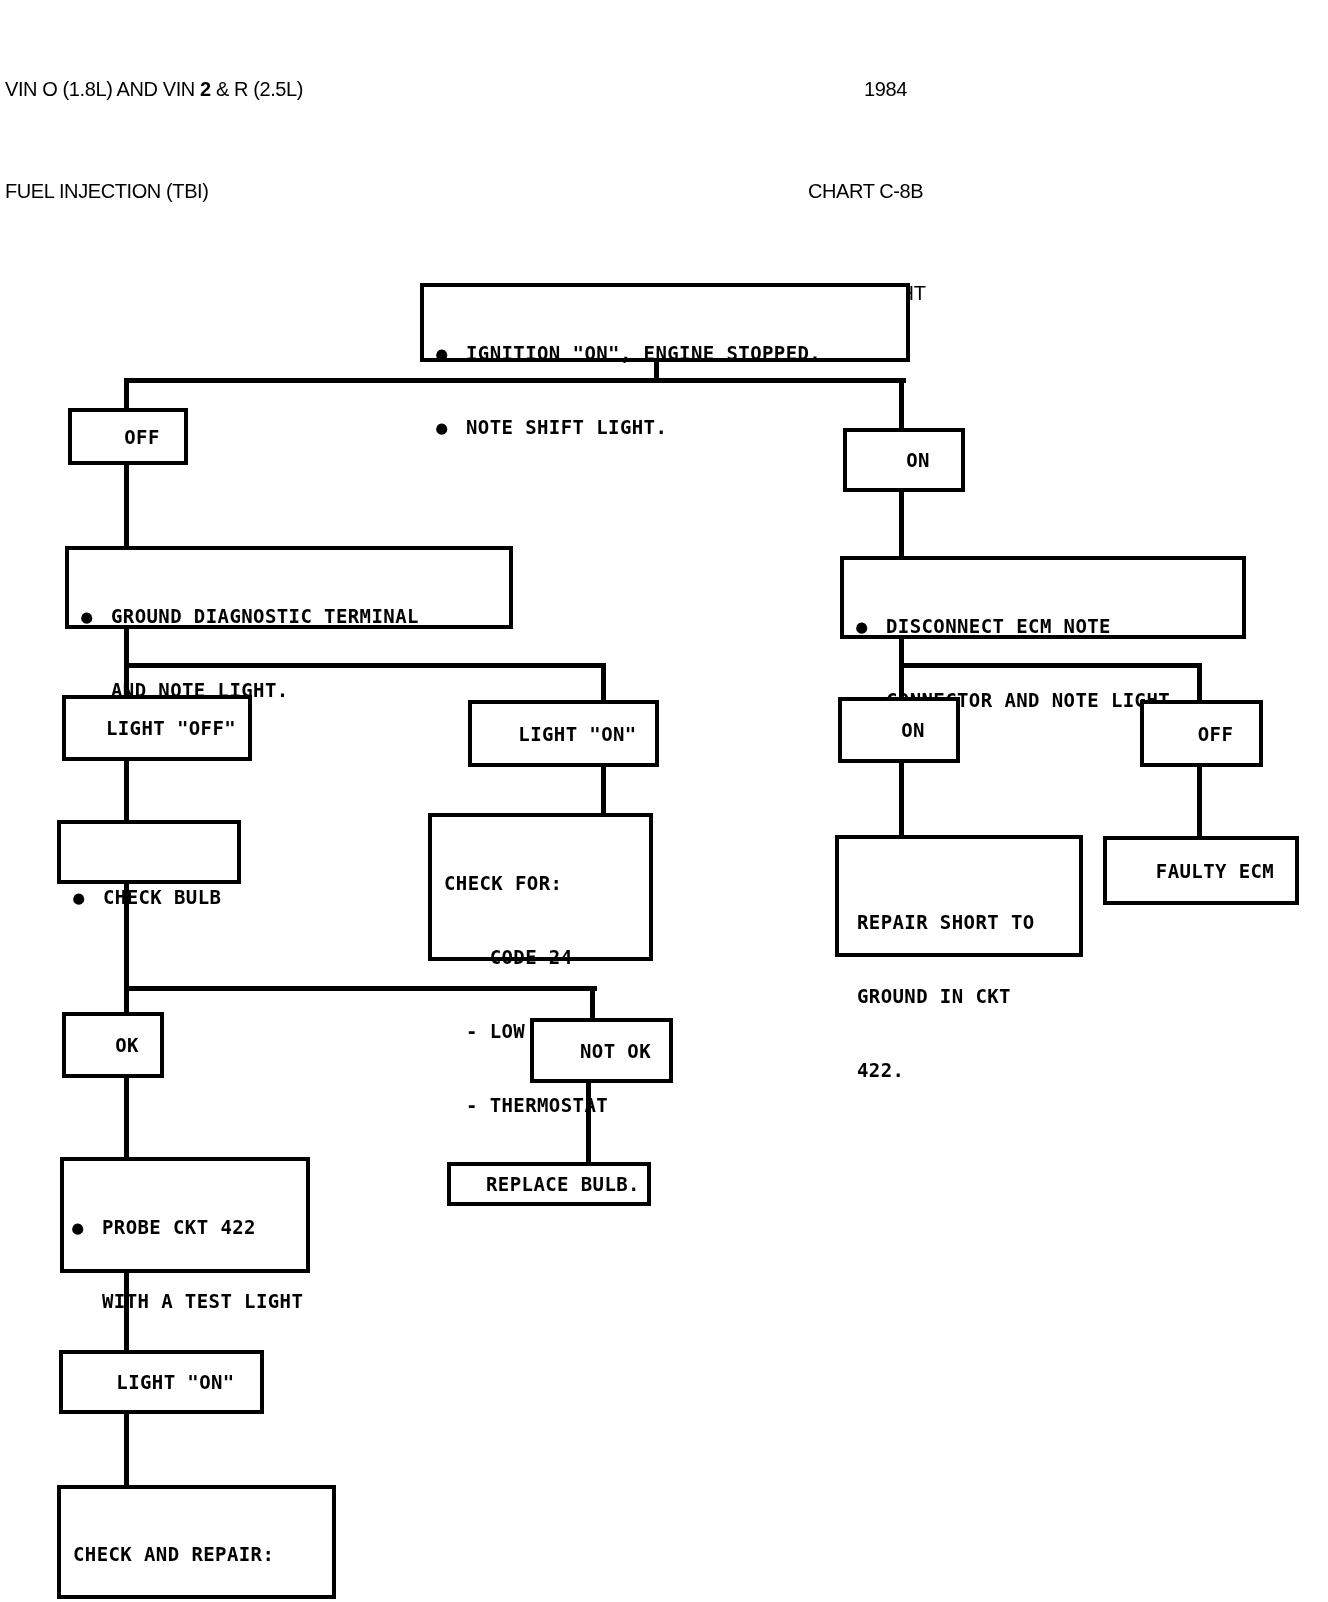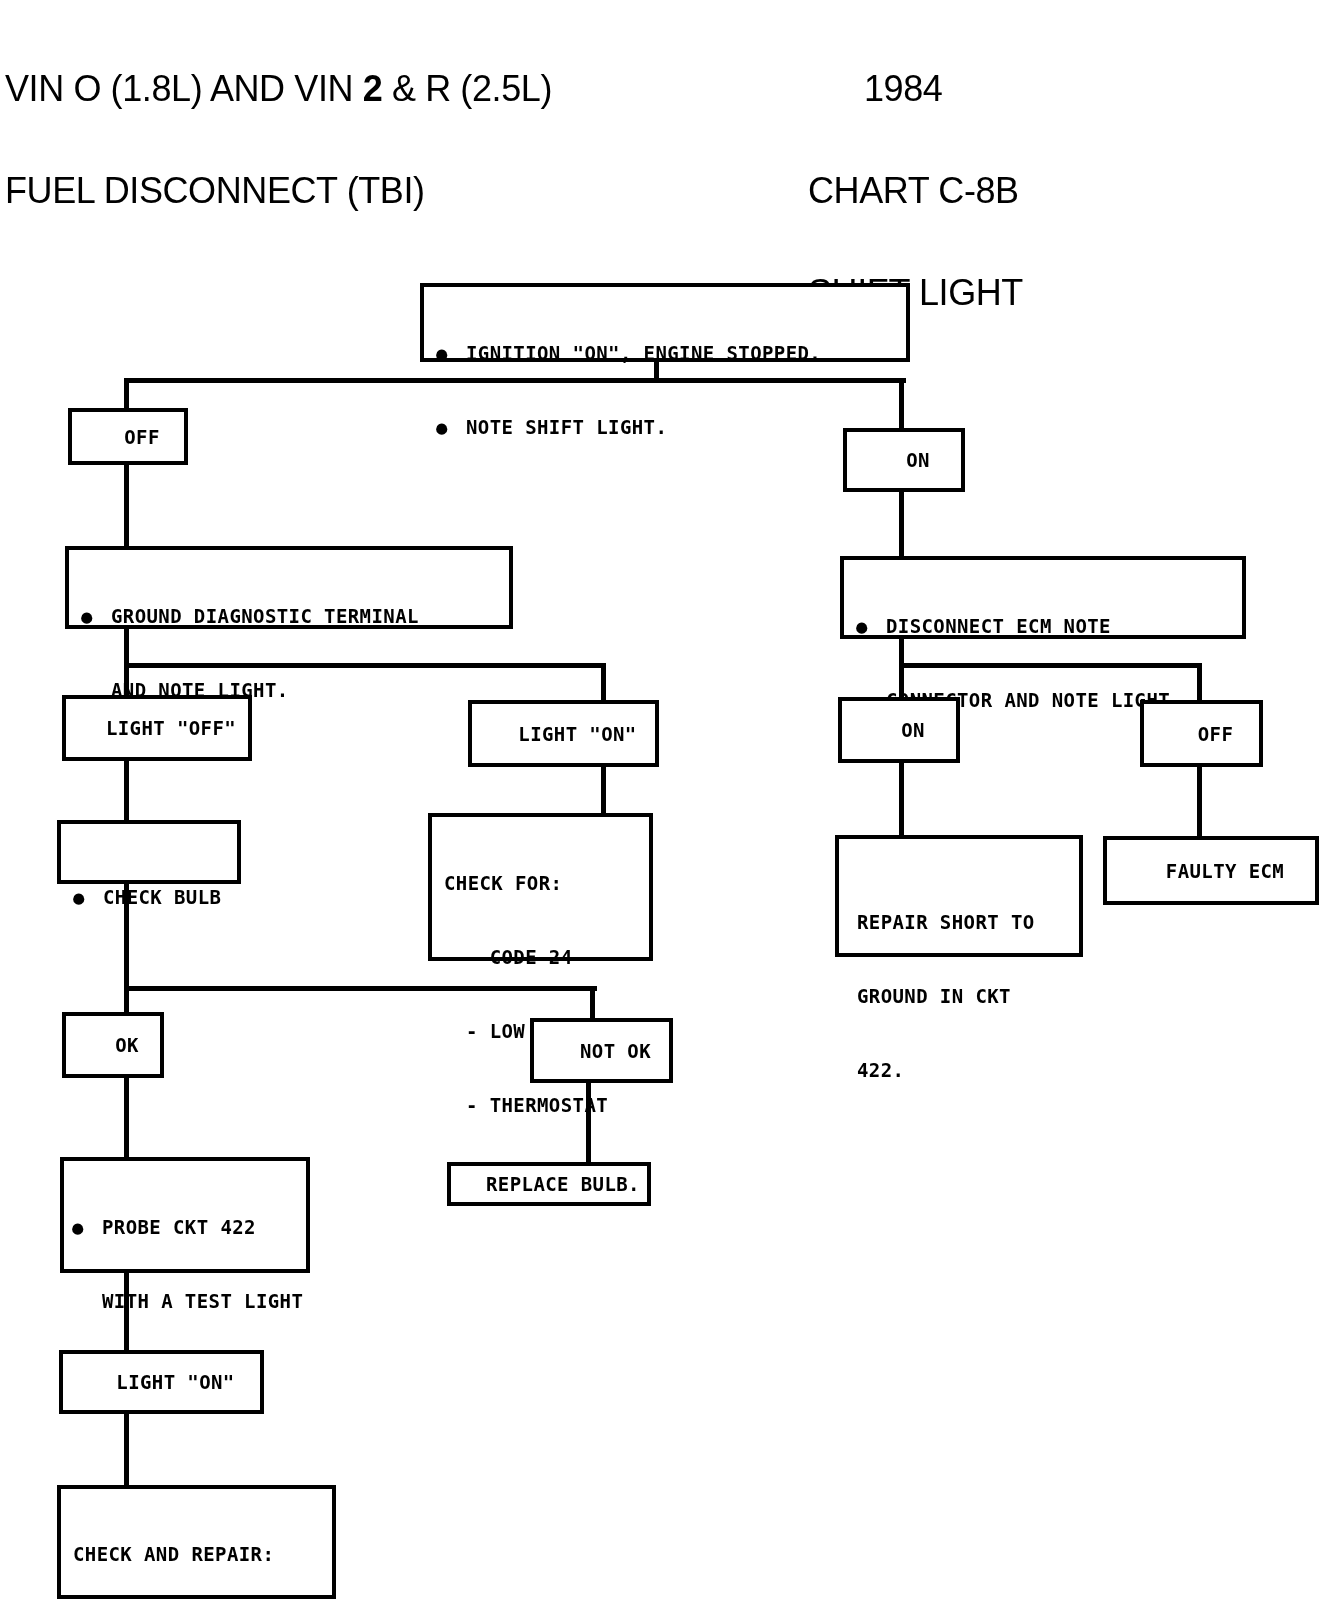--- a/index.html
+++ b/index.html
@@ -3,21 +3,21 @@
 <meta charset="utf-8">
 <style>
   html,body{margin:0;padding:0;background:#ffffff;}
   .page{
     position:relative;width:1328px;height:1602px;background:#ffffff;
     font-family:"DejaVu Sans Mono",monospace;color:#000;overflow:hidden;
   }
   
   .hdr{
     position:absolute;font-family:"Liberation Sans",sans-serif;
-    font-size:36px;line-height:34px;letter-spacing:-0.4px;color:#000;white-space:pre;
+    font-size:20px;line-height:34px;letter-spacing:-0.4px;color:#000;white-space:pre;
   }
   .hdr b{font-weight:bold;}
   .hdr-right .yr{padding-left:56px;display:block;}
   
   .node{
     position:absolute;box-sizing:border-box;border:4px solid #000;background:#fff;
     font-weight:bold;font-size:19px;letter-spacing:0.4px;white-space:pre;
   }
   .lbl{display:flex;align-items:center;justify-content:center;padding-left:28px;}
   .txt{padding:7px 6px 0 12px;}
@@ -28,21 +28,21 @@
   
   .ln{position:absolute;background:#000;}
 </style>
 </head>
 <body>
 
 <div class="page">
 
   <div class="hdr" style="left:5px;top:4px;">
     <div><span>VIN O (1.8L) AND VIN </span><b>2</b><span> &amp; R (2.5L)</span></div>
-    <div>FUEL DISCONNECT (TBI)</div>
+    <div>FUEL INJECTION (TBI)</div>
   </div>
   <div class="hdr hdr-right" style="left:808px;top:4px;">
     <span class="yr">1984</span>
     <div>CHART C-8B</div>
     <div>SHIFT LIGHT</div>
   </div>
 
   <div class="ln" style="left:654px;top:357px;width:5px;height:26px;"></div>
   <div class="ln" style="left:124px;top:378px;width:782px;height:5px;"></div>
   <div class="ln" style="left:124px;top:378px;width:5px;height:34px;"></div>
@@ -112,21 +112,21 @@
     <div class="row ind">- LOW COOLANT</div>
     <div class="row ind">- THERMOSTAT</div>
   </div>
 
   <div class="node txt rs" style="left:835px;top:835px;width:248px;height:122px;padding-top:24px;">
     <div class="row">REPAIR SHORT TO</div>
     <div class="row">GROUND IN CKT</div>
     <div class="row">422.</div>
   </div>
 
-  <div class="node lbl" style="left:1103px;top:836px;width:216px;height:69px;">
+  <div class="node lbl" style="left:1103px;top:836px;width:196px;height:69px;">
     <span>FAULTY ECM</span>
   </div>
 
   <div class="node lbl" style="left:62px;top:1012px;width:102px;height:66px;">
     <span>OK</span>
   </div>
   <div class="node lbl" style="left:530px;top:1018px;width:143px;height:65px;">
     <span>NOT OK</span>
   </div>
 

